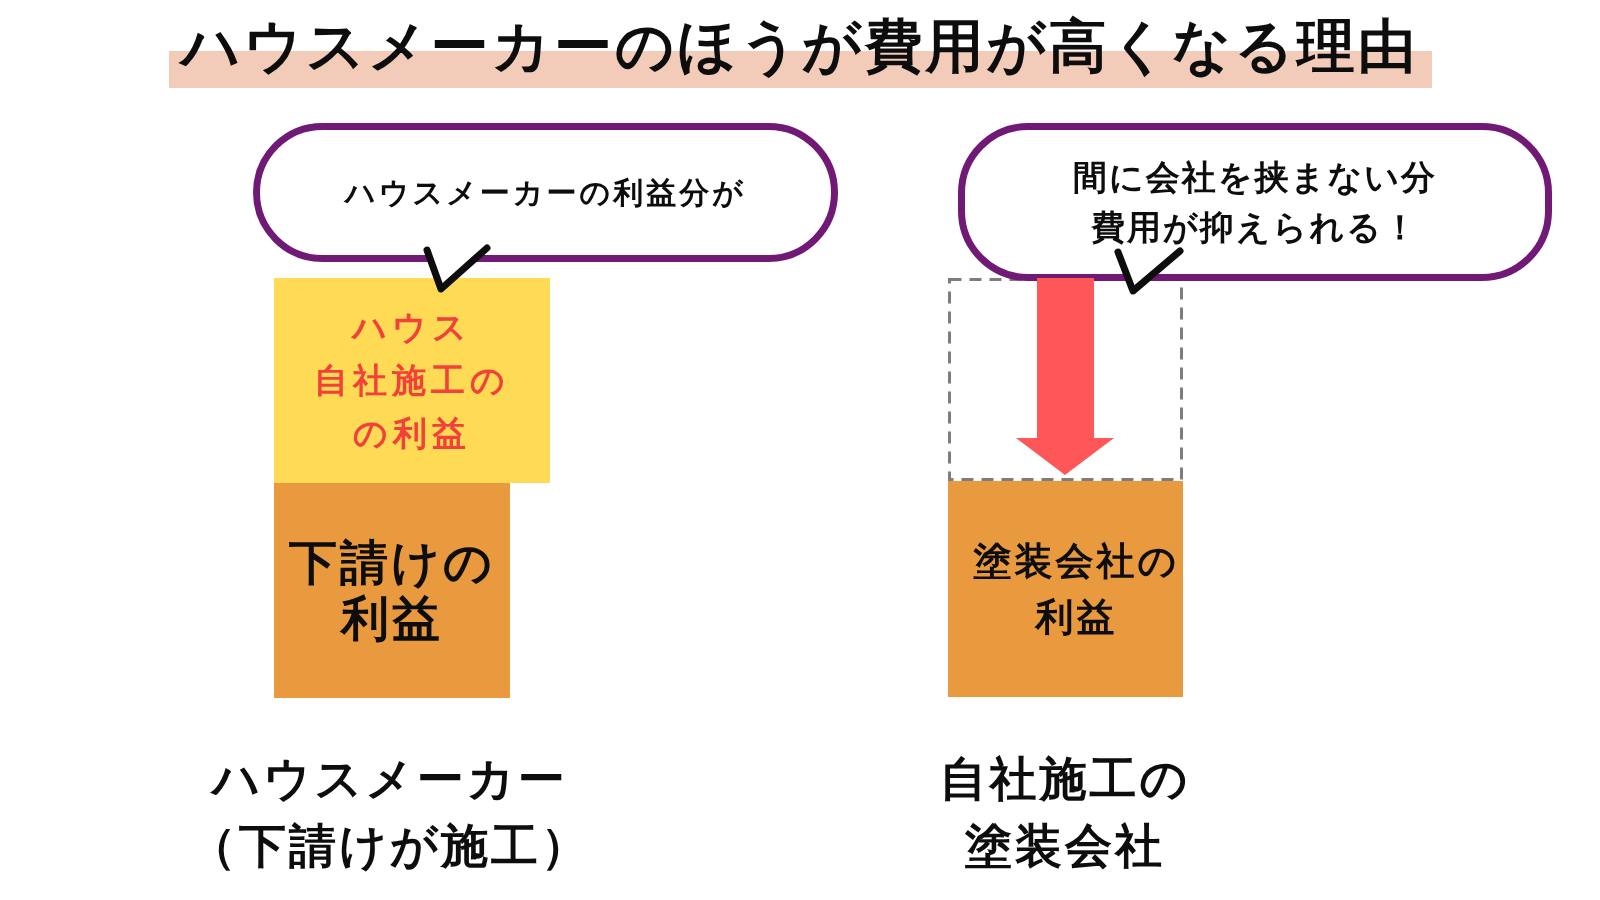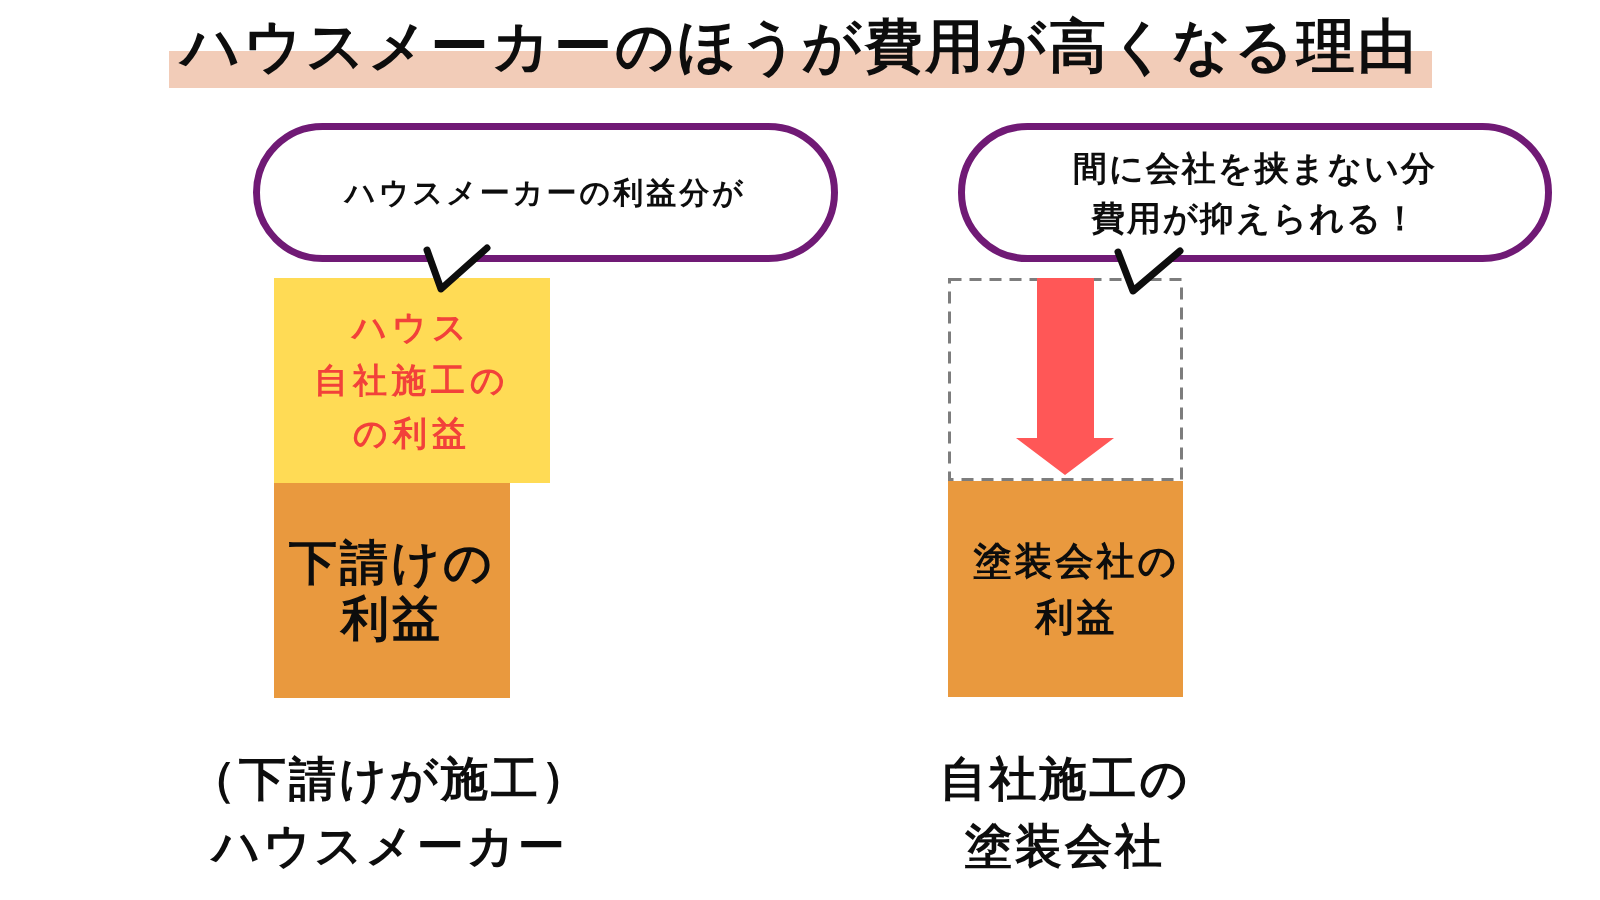--- a/index.html
+++ b/index.html
@@ -15,21 +15,21 @@
   }
   
   .bubble{
     position:absolute;background:#ffffff;border:7px solid #701a75;border-radius:70px;
     box-sizing:border-box;display:flex;flex-direction:column;align-items:center;justify-content:center;
     z-index:3;
   }
   .bubble .line{display:block;text-align:center;color:#0d0d0d;white-space:nowrap;}
   #bubble-left{left:253px;top:123px;width:585px;height:139px;}
   #bubble-left .line{font-size:30px;letter-spacing:3px;line-height:48px;}
-  #bubble-right{left:958px;top:123px;width:594px;height:139px;}
+  #bubble-right{left:958px;top:123px;width:594px;height:158px;}
   #bubble-right .line{font-size:34px;letter-spacing:2px;line-height:50px;}
   .tail-svg{position:absolute;z-index:4;}
   #tail-left{left:405px;top:240px;}
   #tail-right{left:1095px;top:240px;}
   
   .bar-seg{
     position:absolute;box-sizing:border-box;display:flex;flex-direction:column;
     align-items:center;justify-content:center;z-index:2;
   }
   .bar-seg .line{display:block;text-align:center;white-space:nowrap;}
@@ -87,21 +87,21 @@
   </svg>
   <svg id="arrow-svg" width="110" height="200" viewBox="0 0 110 200">
     <polygon points="27,0 84,0 84,160 104,160 55,197 6,160 27,160" fill="#ff5757"></polygon>
   </svg>
   <div class="bar-seg" id="seg-paint-profit" style="background:#e9993e;">
     <span class="line">塗装会社の</span>
     <span class="line">利益</span>
   </div>
 
   <div class="caption" id="caption-left">
+    <span class="line">ハウスメーカー</span>
     <span class="line">（下請けが施工）</span>
-    <span class="line">ハウスメーカー</span>
   </div>
   <div class="caption" id="caption-right">
     <span class="line">自社施工の</span>
     <span class="line">塗装会社</span>
   </div>
 
 </div>
 
 </body></html>

